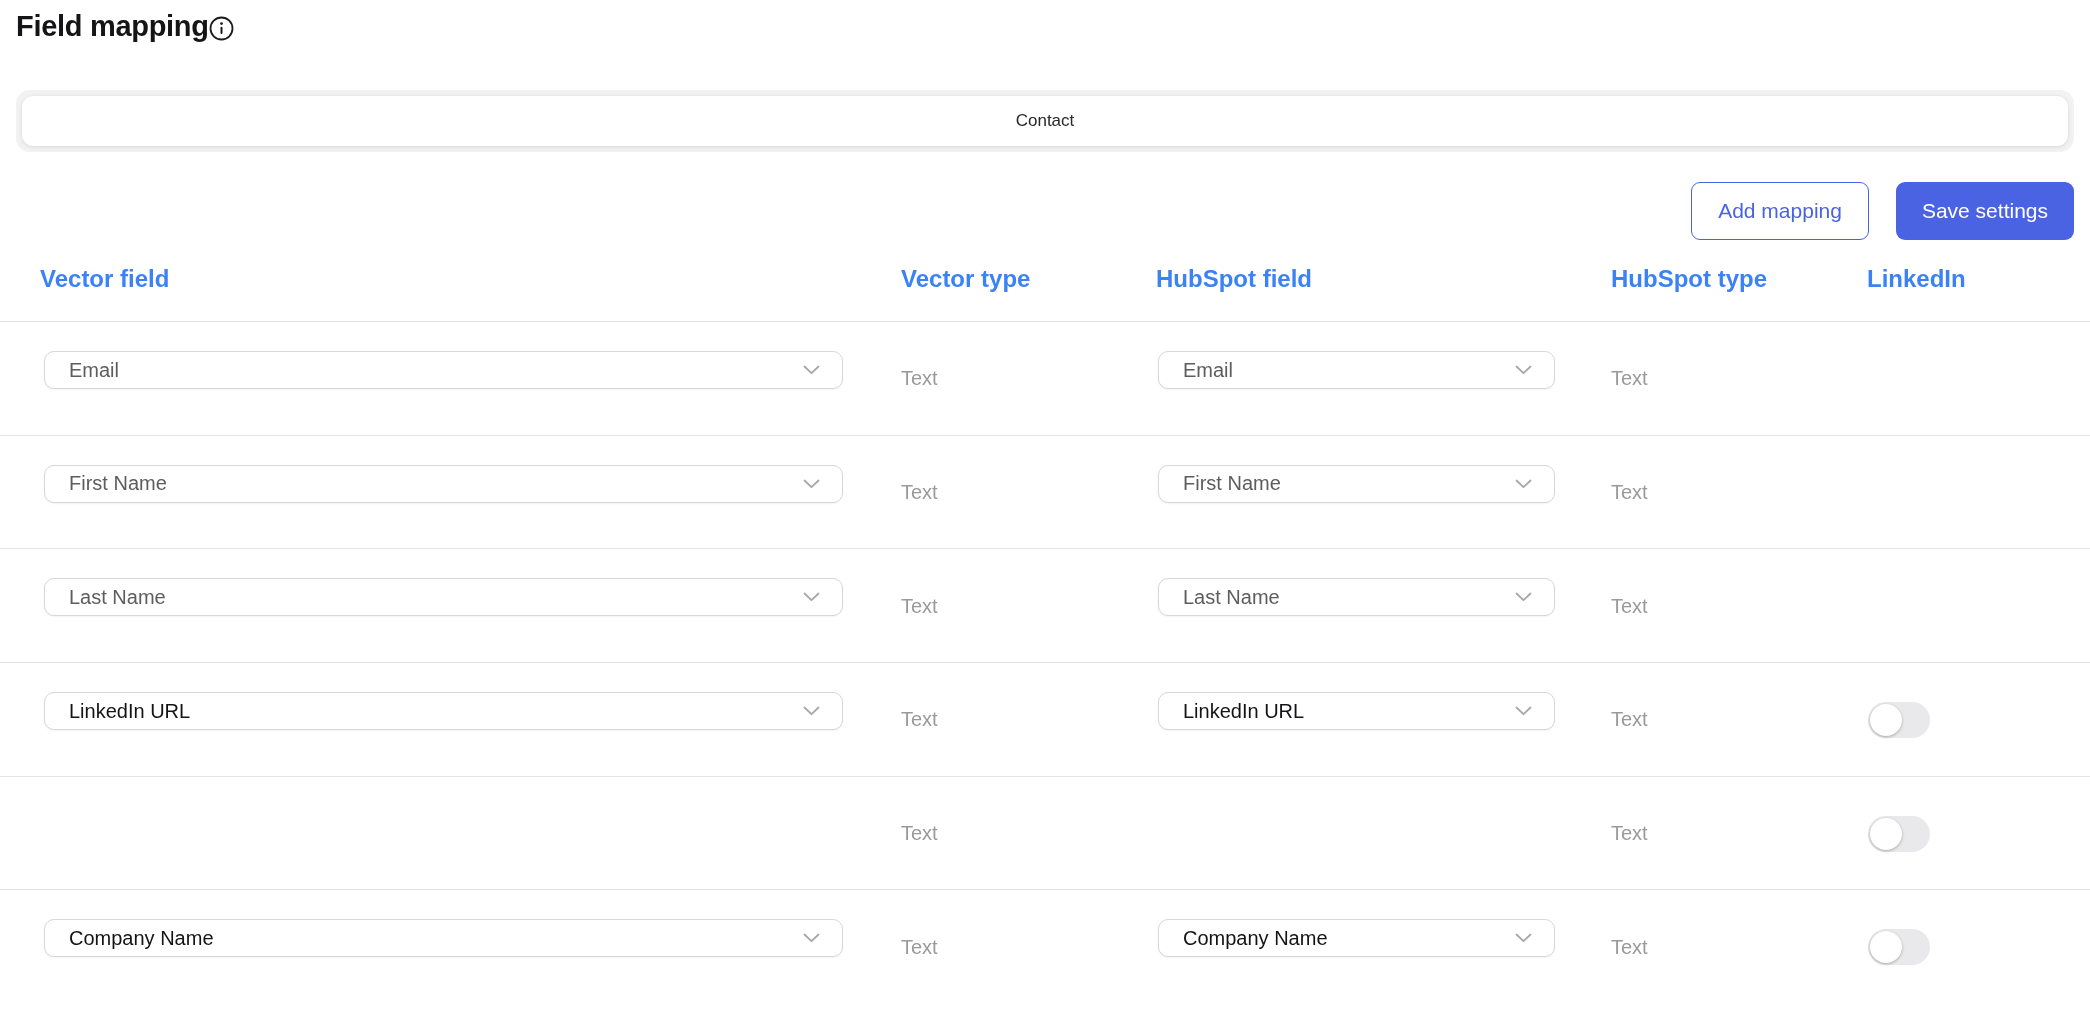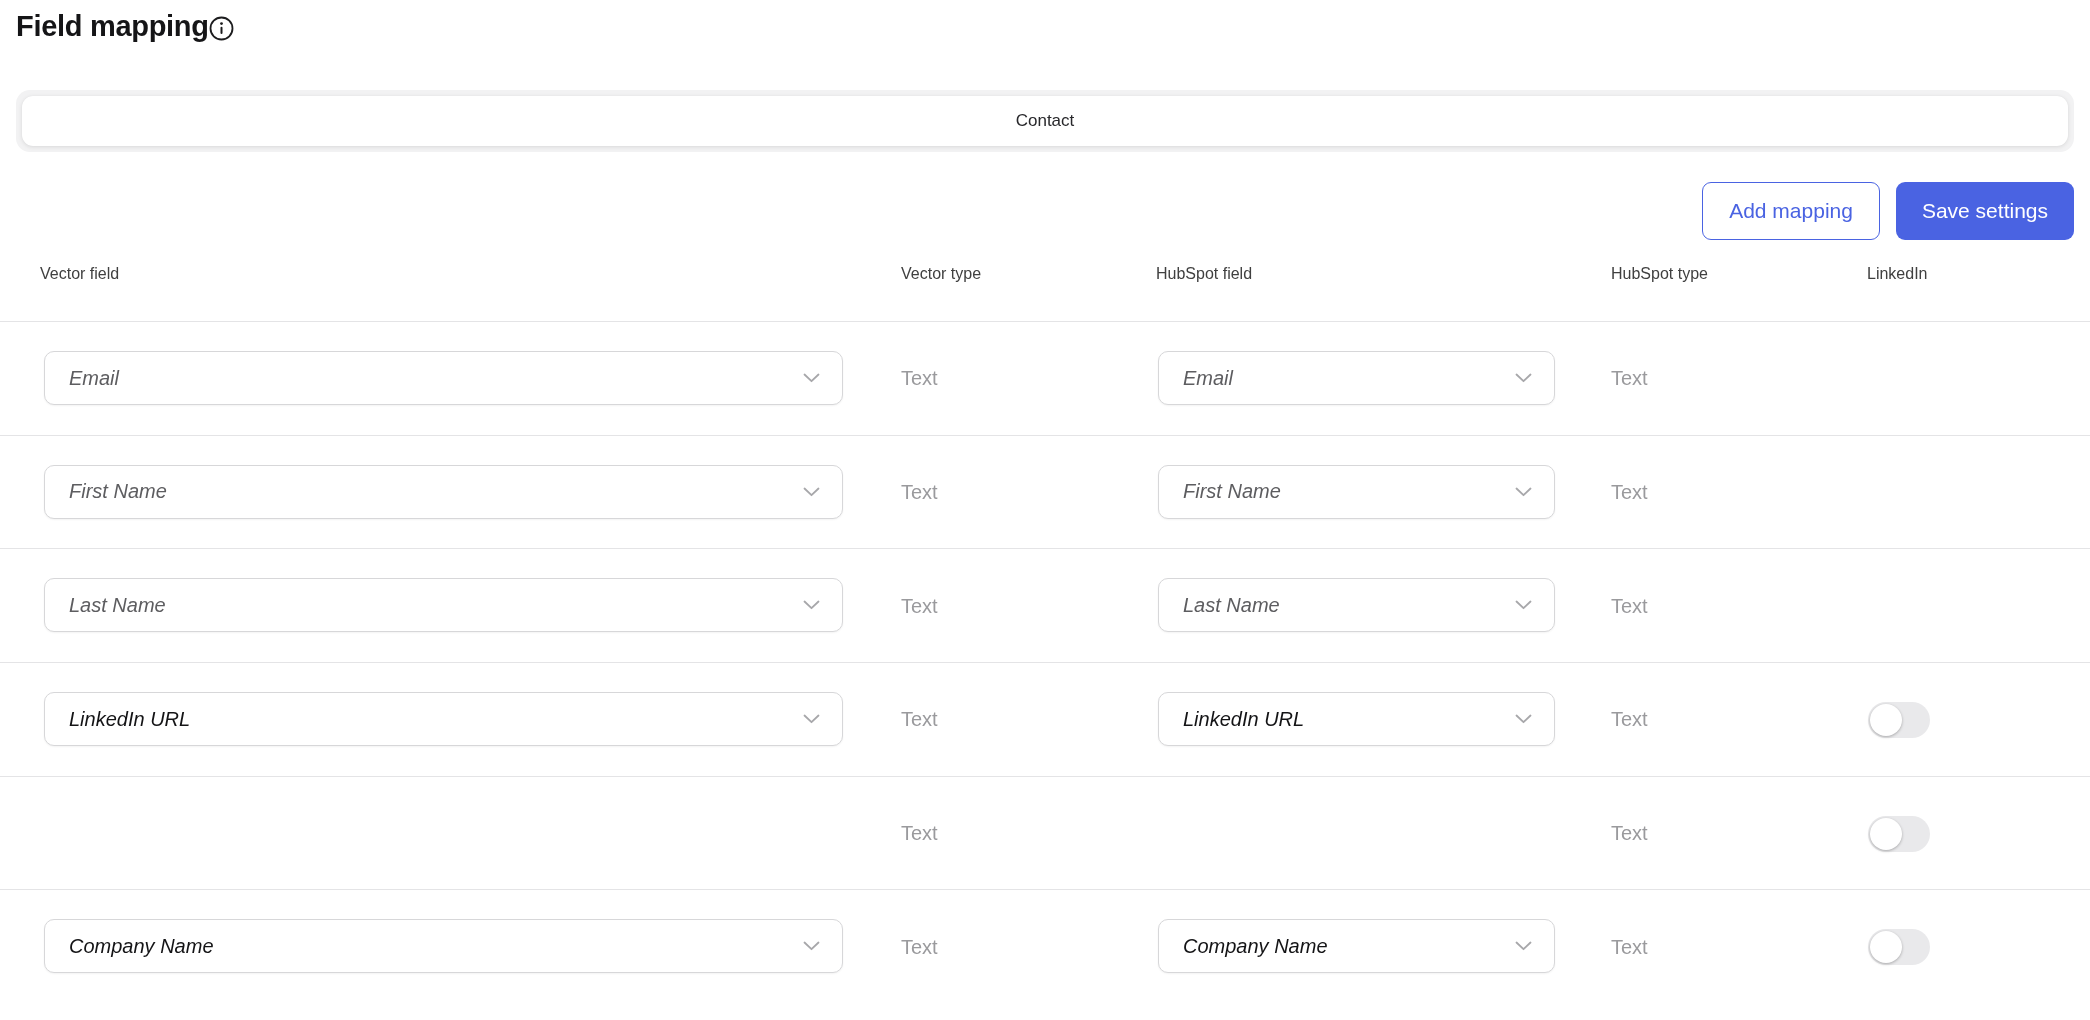--- a/index.html
+++ b/index.html
@@ -36,64 +36,63 @@
     font-size: 17px; color: #8e8e91; border-radius: 11px; cursor: pointer;
   }
   .tab.active {
     background: #ffffff; color: #28282b;
     box-shadow: 0 1px 4px rgba(0,0,0,0.10), 0 0 1px rgba(0,0,0,0.06);
   }
 
   
   .actions {
     position: absolute; top: 182px; right: 16px;
-    display: flex; gap: 16px; height: 70px;
+    display: flex; gap: 27px; height: 70px;
   }
   .btn {
     font-family: "Liberation Sans", sans-serif;
     font-size: 21px; border-radius: 9px; padding: 0 26px;
     cursor: pointer; height: 58px;
   }
   .btn-outline {
     background: #ffffff;
     border: 1.5px solid var(--accent, #4a63e2);
     color: var(--accent, #4a63e2);
   }
   .btn-primary {
     background: var(--accent, #4a63e2);
     border: none; color: #ffffff;
   }
 
   
   .thead span {
     position: absolute; top: 265px;
-    font-size: 16px; font-weight: 400; color: #404040;
+    font-size: 24px; font-weight: 700; color: #3b82f6;
     white-space: nowrap;
   }
   .col-vector-field  { left: 40px; }
   .col-vector-type   { left: 901px; }
   .col-hubspot-field { left: 1156px; }
   .col-hubspot-type  { left: 1611px; }
   .col-overwrite     { left: 1867px; }
 
   
   .table-body { position: absolute; top: 321px; left: 0; width: 2090px; }
   .row {
     position: relative; height: 113.7px; width: 100%;
     border-top: 1.5px solid var(--divider, #e4e4e6);
   }
   .select {
-    position: absolute; top: 29px; height: 54px;
+    position: absolute; top: 29px; height: 38px;
     background: #ffffff;
     border: 1px solid #d7d7d9; border-radius: 10px;
     display: flex; align-items: center; justify-content: space-between;
     padding: 0 22px 0 24px;
     box-shadow: 0 1px 2px rgba(0,0,0,0.05);
     cursor: pointer;
-    font-style: italic;
   }
   .vector-select  { left: 44px;  width: 799px; }
   .hubspot-select { left: 1158px; width: 397px; }
   .select-value { font-size: 20px; color: #141416; white-space: nowrap; }
   .row.disabled .select-value { color: #5d5d60; }
   .chev { display: inline-flex; flex: none; margin-left: 12px; }
 
   .type-text {
     position: absolute; top: 0; height: 113.7px;
     display: flex; align-items: center;

